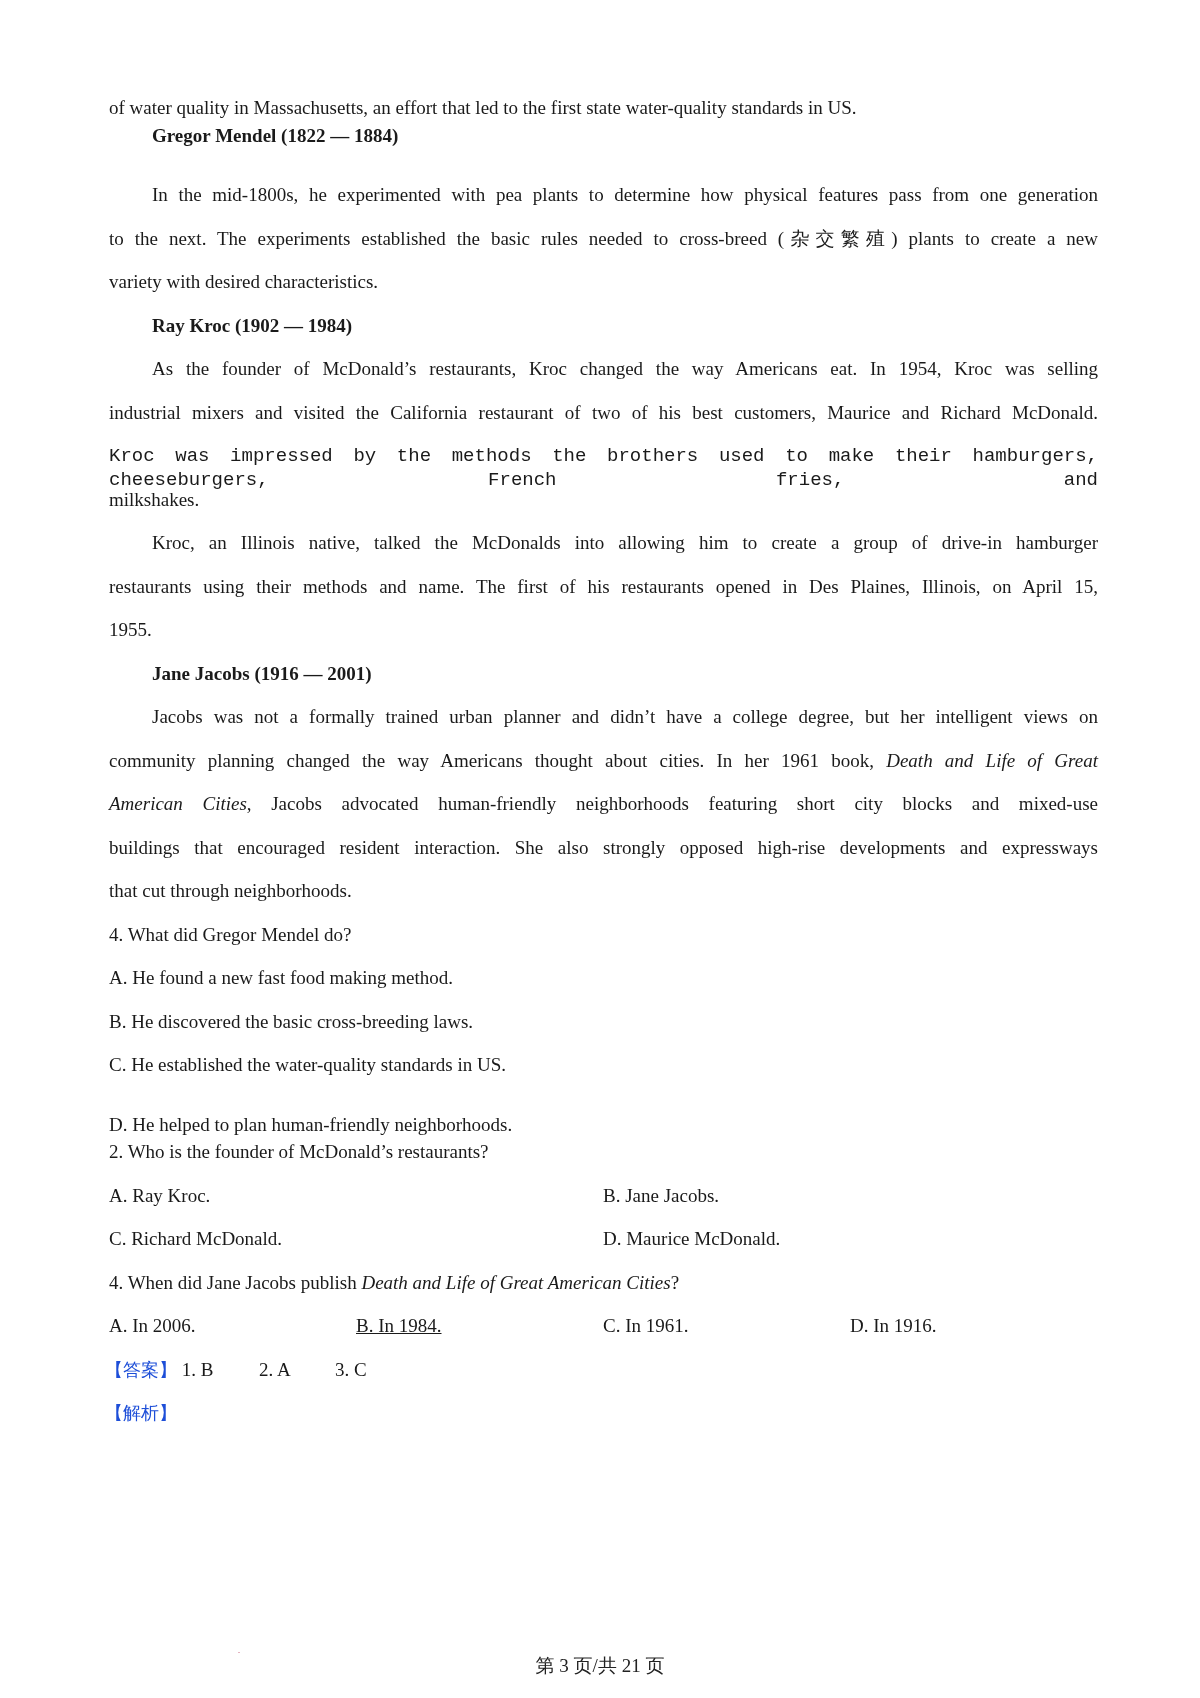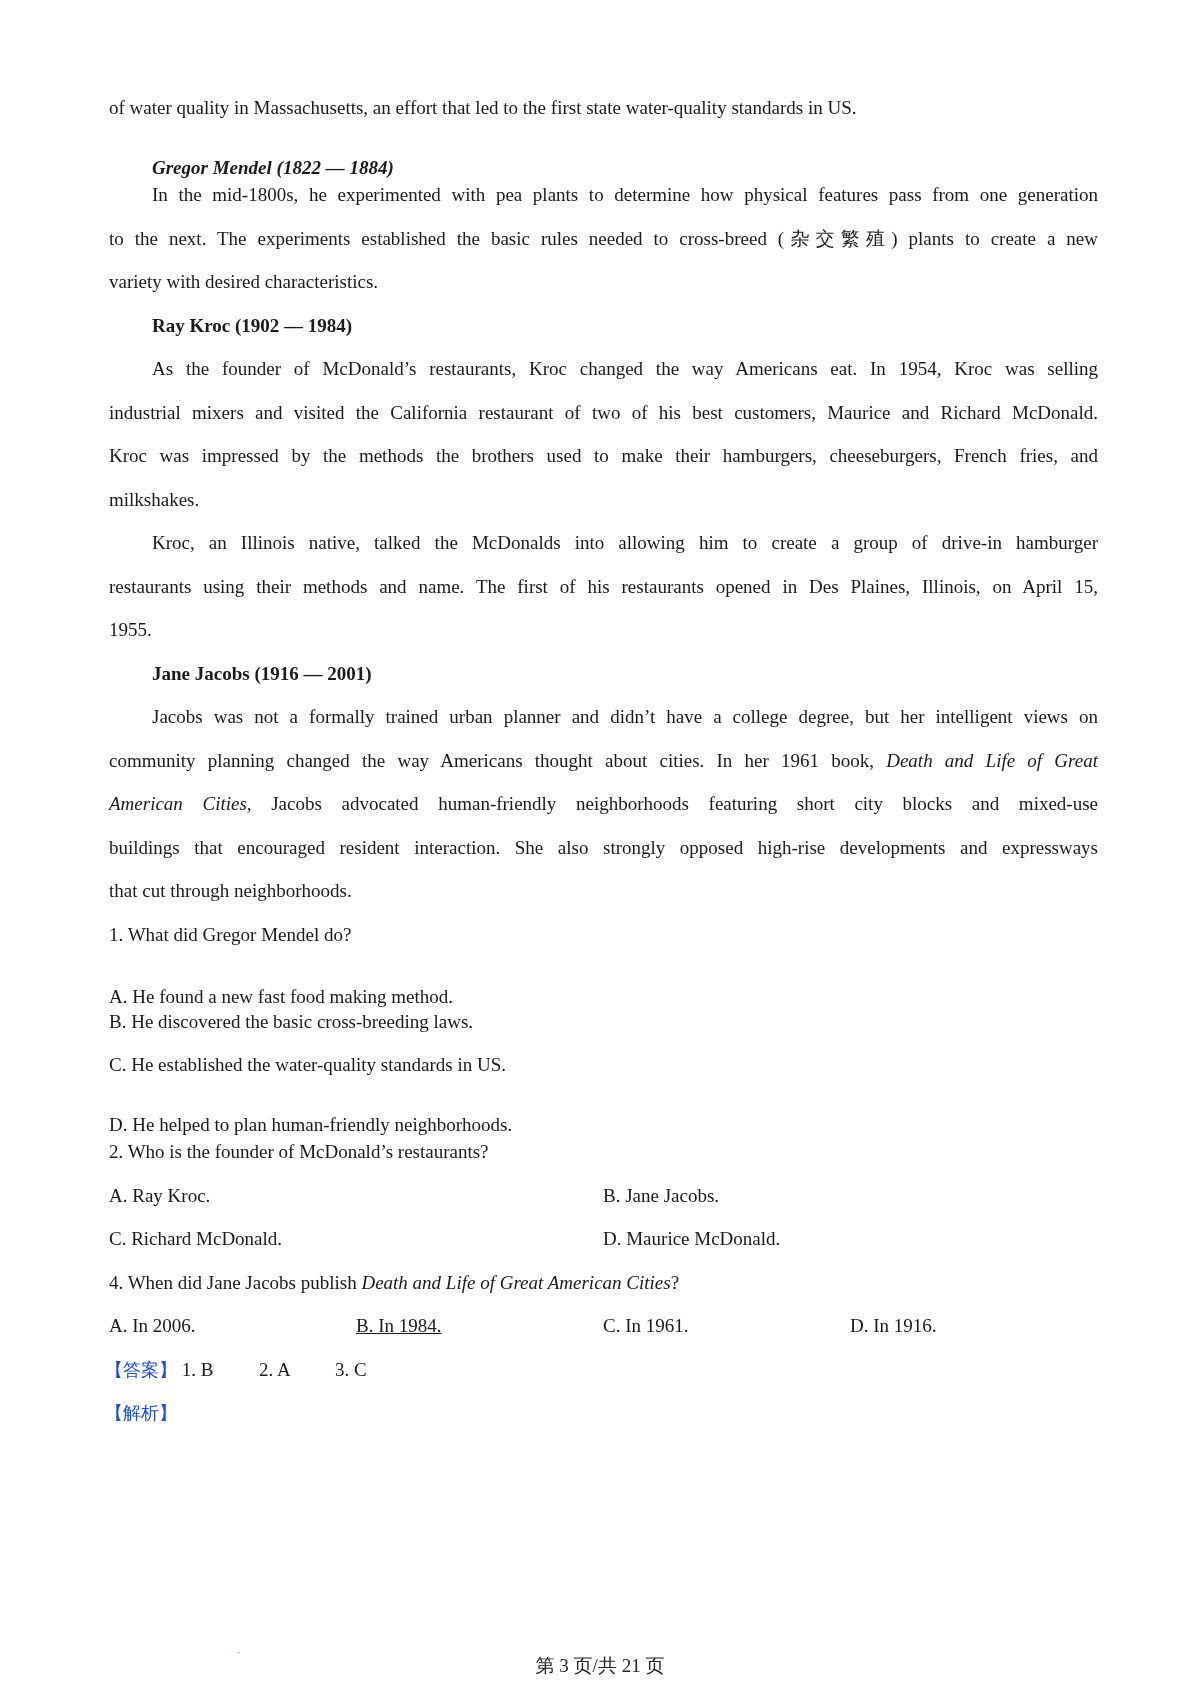--- a/index.html
+++ b/index.html
@@ -64,44 +64,44 @@
       background: #e5b3c0;
     }
   </style>
 </head>
 <body>
 
 <div class="page">
 
   <div class="line" style="top:96px;">of water quality in Massachusetts, an effort that led to the first state water-quality standards in US.</div>
 
-  <div class="line indent bold" style="top:156px;font-style:italic;">Gregor Mendel (1822 — 1884)</div>
+  <div class="line indent bold" style="top:124px;">Gregor Mendel (1822 — 1884)</div>
   <div class="line indent justify" style="top:183px;">In the mid-1800s, he experimented with pea plants to determine how physical features pass from one generation</div>
   <div class="line justify" style="top:227px;">to the next. The experiments established the basic rules needed to cross-breed (杂交繁殖) plants to create a new</div>
   <div class="line" style="top:270px;">variety with desired characteristics.</div>
 
   <div class="line indent bold" style="top:314px;">Ray Kroc (1902 — 1984)</div>
   <div class="line indent justify" style="top:357px;">As the founder of McDonald’s restaurants, Kroc changed the way Americans eat. In 1954, Kroc was selling</div>
   <div class="line justify" style="top:401px;">industrial mixers and visited the California restaurant of two of his best customers, Maurice and Richard McDonald.</div>
-  <div class="line justify" style="top:444px;">Kroc was impressed by the methods the brothers used to make their hamburgers, cheeseburgers, French fries, and</div>
+  <div class="line justify" style="top:444px;font-family:Liberation Mono, monospace;">Kroc was impressed by the methods the brothers used to make their hamburgers, cheeseburgers, French fries, and</div>
   <div class="line" style="top:488px;">milkshakes.</div>
 
   <div class="line indent justify" style="top:531px;">Kroc, an Illinois native, talked the McDonalds into allowing him to create a group of drive-in hamburger</div>
   <div class="line justify" style="top:575px;">restaurants using their methods and name. The first of his restaurants opened in Des Plaines, Illinois, on April 15,</div>
   <div class="line" style="top:618px;">1955.</div>
 
   <div class="line indent bold" style="top:662px;">Jane Jacobs (1916 — 2001)</div>
   <div class="line indent justify" style="top:705px;">Jacobs was not a formally trained urban planner and didn’t have a college degree, but her intelligent views on</div>
   <div class="line justify" style="top:749px;"><span>community planning changed the way Americans thought about cities. In her 1961 book, </span><em>Death and Life of Great</em></div>
   <div class="line justify" style="top:792px;"><em>American Cities</em><span>, Jacobs advocated human-friendly neighborhoods featuring short city blocks and mixed-use</span></div>
   <div class="line justify" style="top:836px;">buildings that encouraged resident interaction. She also strongly opposed high-rise developments and expressways</div>
   <div class="line" style="top:879px;">that cut through neighborhoods.</div>
 
-  <div class="line" style="top:923px;">1. What did Gregor Mendel do?</div>
-  <div class="line" style="top:966px;margin-top:19px;">A. He found a new fast food making method.</div>
+  <div class="line" style="top:923px;">4. What did Gregor Mendel do?</div>
+  <div class="line" style="top:966px;">A. He found a new fast food making method.</div>
   <div class="line" style="top:1010px;">B. He discovered the basic cross-breeding laws.</div>
   <div class="line" style="top:1053px;">C. He established the water-quality standards in US.</div>
   <div class="line" style="top:1097px;margin-top:16px;">D. He helped to plan human-friendly neighborhoods.</div>
 
   <div class="line" style="top:1140px;">2. Who is the founder of McDonald’s restaurants?</div>
   <div class="opt-col" style="top:1184px; left:0;">A. Ray Kroc.</div>
   <div class="opt-col" style="top:1184px; left:494px;text-align:right;">B. Jane Jacobs.</div>
   <div class="opt-col" style="top:1227px; left:0;">C. Richard McDonald.</div>
   <div class="opt-col" style="top:1227px; left:494px;">D. Maurice McDonald.</div>
 

